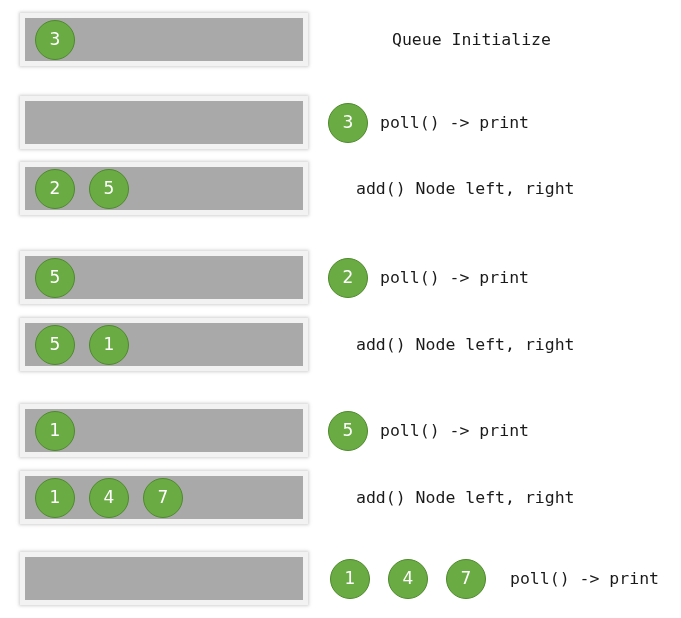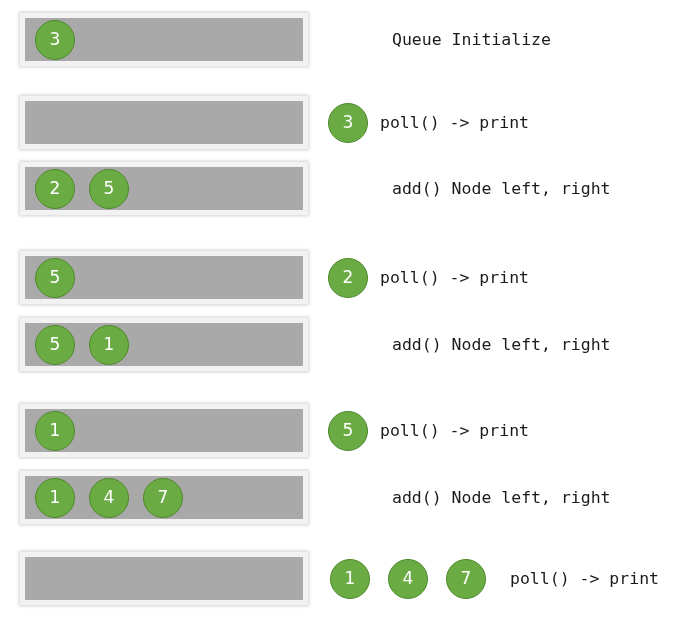--- a/index.html
+++ b/index.html
@@ -74,21 +74,21 @@
   
   .annotation {
     position: absolute;
     top: 0;
     height: 53px;
     display: flex;
     align-items: center;
     gap: 12px;
   }
   .annotation.anno-poll    { left: 328px; }
-  .annotation.anno-add     { left: 392px; }
+  .annotation.anno-add     { left: 356px; }
   .annotation.anno-init    { left: 392px; }
   .annotation.anno-multi   { left: 330px; }
 
   .anno-nodes {
     display: flex;
     align-items: center;
     gap: 18px;
   }
 
   .anno-text {

